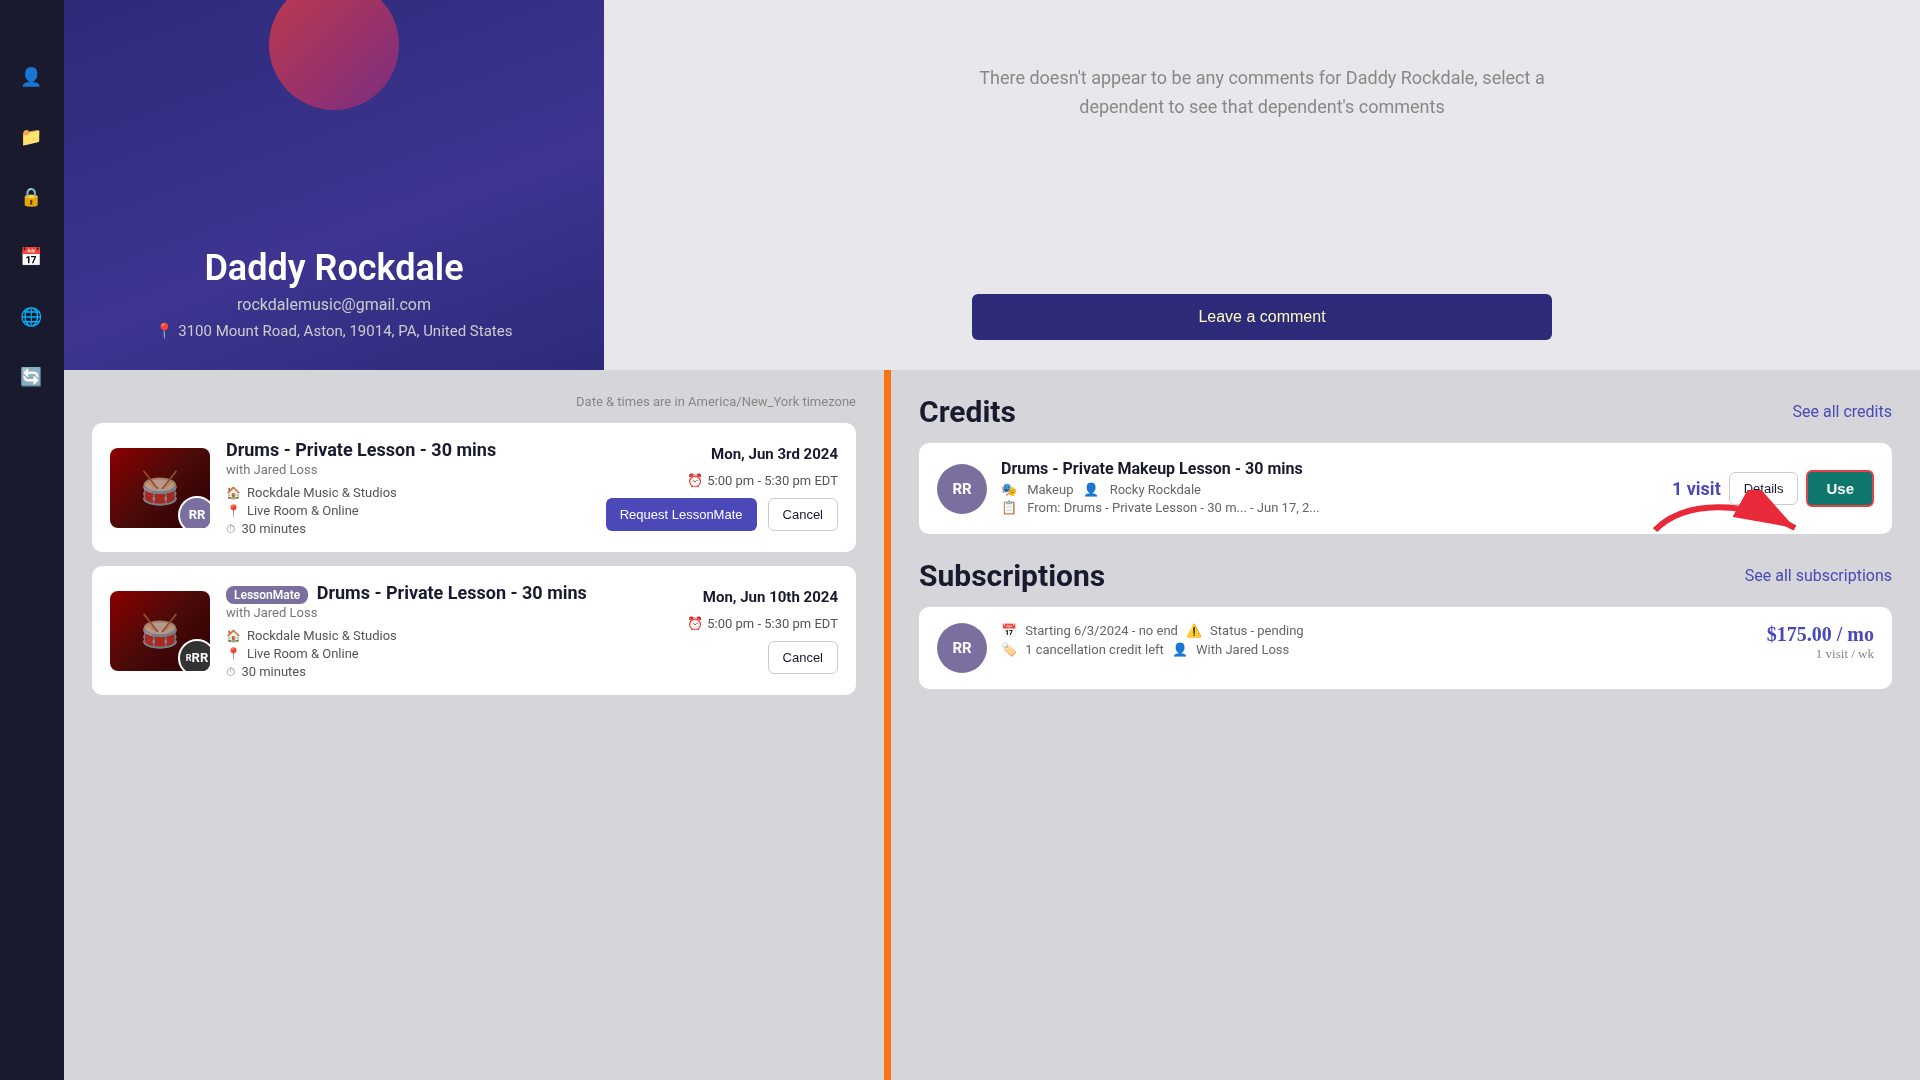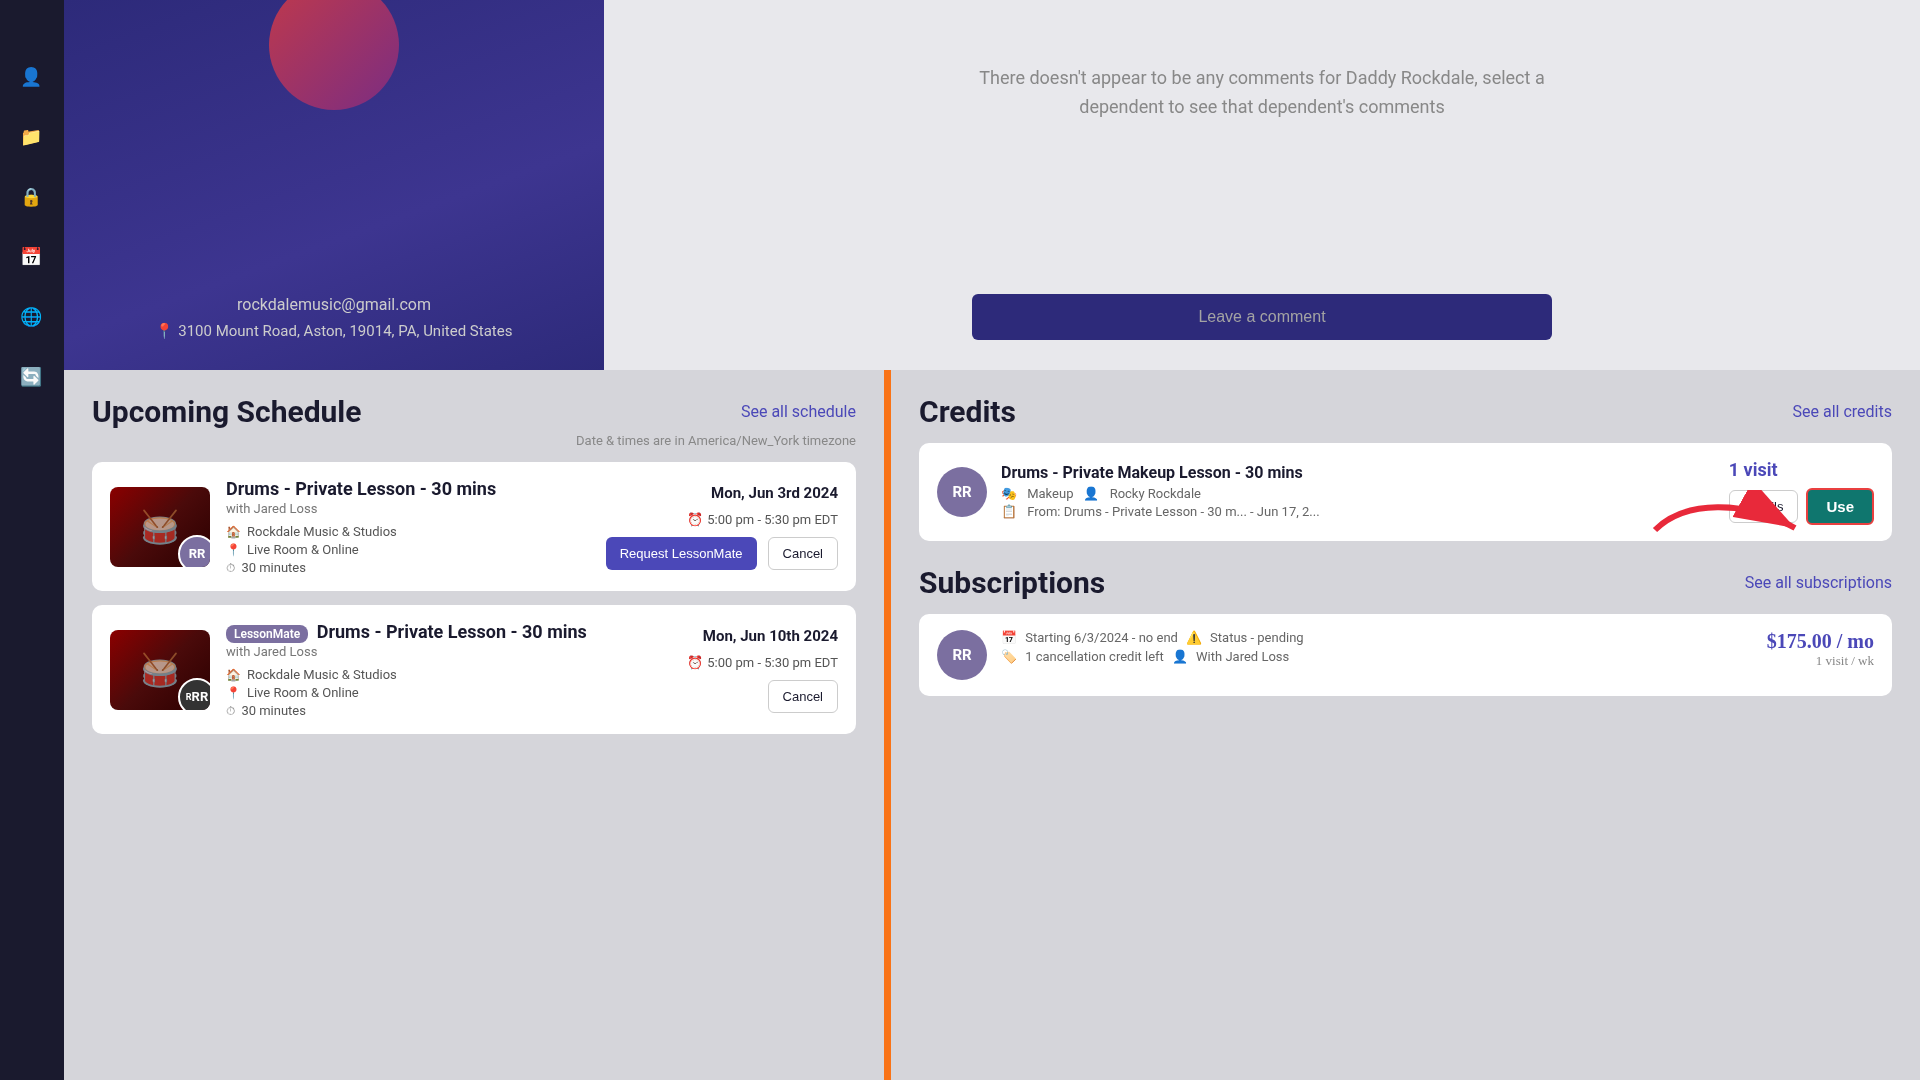--- a/index.html
+++ b/index.html
@@ -107,21 +107,21 @@
       color: #888;
       font-size: 18px;
       text-align: center;
       max-width: 600px;
       line-height: 1.6;
       margin-top: 24px;
     }
     .leave-comment-btn {
       width: 100%;
       background: #2d2a7a;
-      color: #a3a3a3;
+      color: #fef9c3;
       border: none;
       border-radius: 6px;
       padding: 14px;
       font-size: 16px;
       cursor: pointer;
       max-width: 580px;
       margin-top: 24px;
     }
 
     
@@ -331,22 +331,22 @@
     .credits-meta-row {
       display: flex;
       align-items: center;
       gap: 10px;
       font-size: 13px;
       color: #666;
       margin-bottom: 3px;
     }
     .credits-actions {
       display: flex;
-      flex-direction: column;
-      align-items: flex-start;
+      flex-direction: row;
+      align-items: center;
       gap: 8px;
       flex-shrink: 0;
     }
     .visit-count {
       color: #4b48b8;
       font-size: 18px;
       font-weight: 700;
     }
     .btn-use {
       background: #0f766e;
@@ -434,40 +434,37 @@
   <div class="sidebar-icon">🌐</div>
   <div class="sidebar-icon">🔄</div>
 </div>
 
 <div class="main-wrapper">
 
   <div class="top-row">
 
     <div class="profile-card">
       <div class="profile-avatar-circle"></div>
+      <div class="profile-name">Daddy Rockdale</div>
       <div class="profile-email">rockdalemusic@gmail.com</div>
       <div class="profile-address">
         <span>📍</span>
         <span>3100 Mount Road, Aston, 19014, PA, United States</span>
       </div>
     </div>
 
     <div class="comments-panel">
       <div class="comments-text">There doesn't appear to be any comments for Daddy Rockdale, select a dependent to see that dependent's comments</div>
       <button class="leave-comment-btn">Leave a comment</button>
     </div>
   </div>
 
   <div class="bottom-row">
 
     <div class="schedule-section">
-      <div class="section-header">
-        <span class="section-title">Upcoming Schedule</span>
-        <a class="section-link">See all schedule</a>
-      </div>
       <div class="timezone-note">Date &amp; times are in America/New_York timezone</div>
 
       <div class="schedule-card">
         <div class="schedule-thumb">
           <div class="thumb-drum-bg">
             <span class="drum-icon-large">🥁</span>
           </div>
           <div class="avatar-overlay">RR</div>
         </div>
         <div class="schedule-info">

